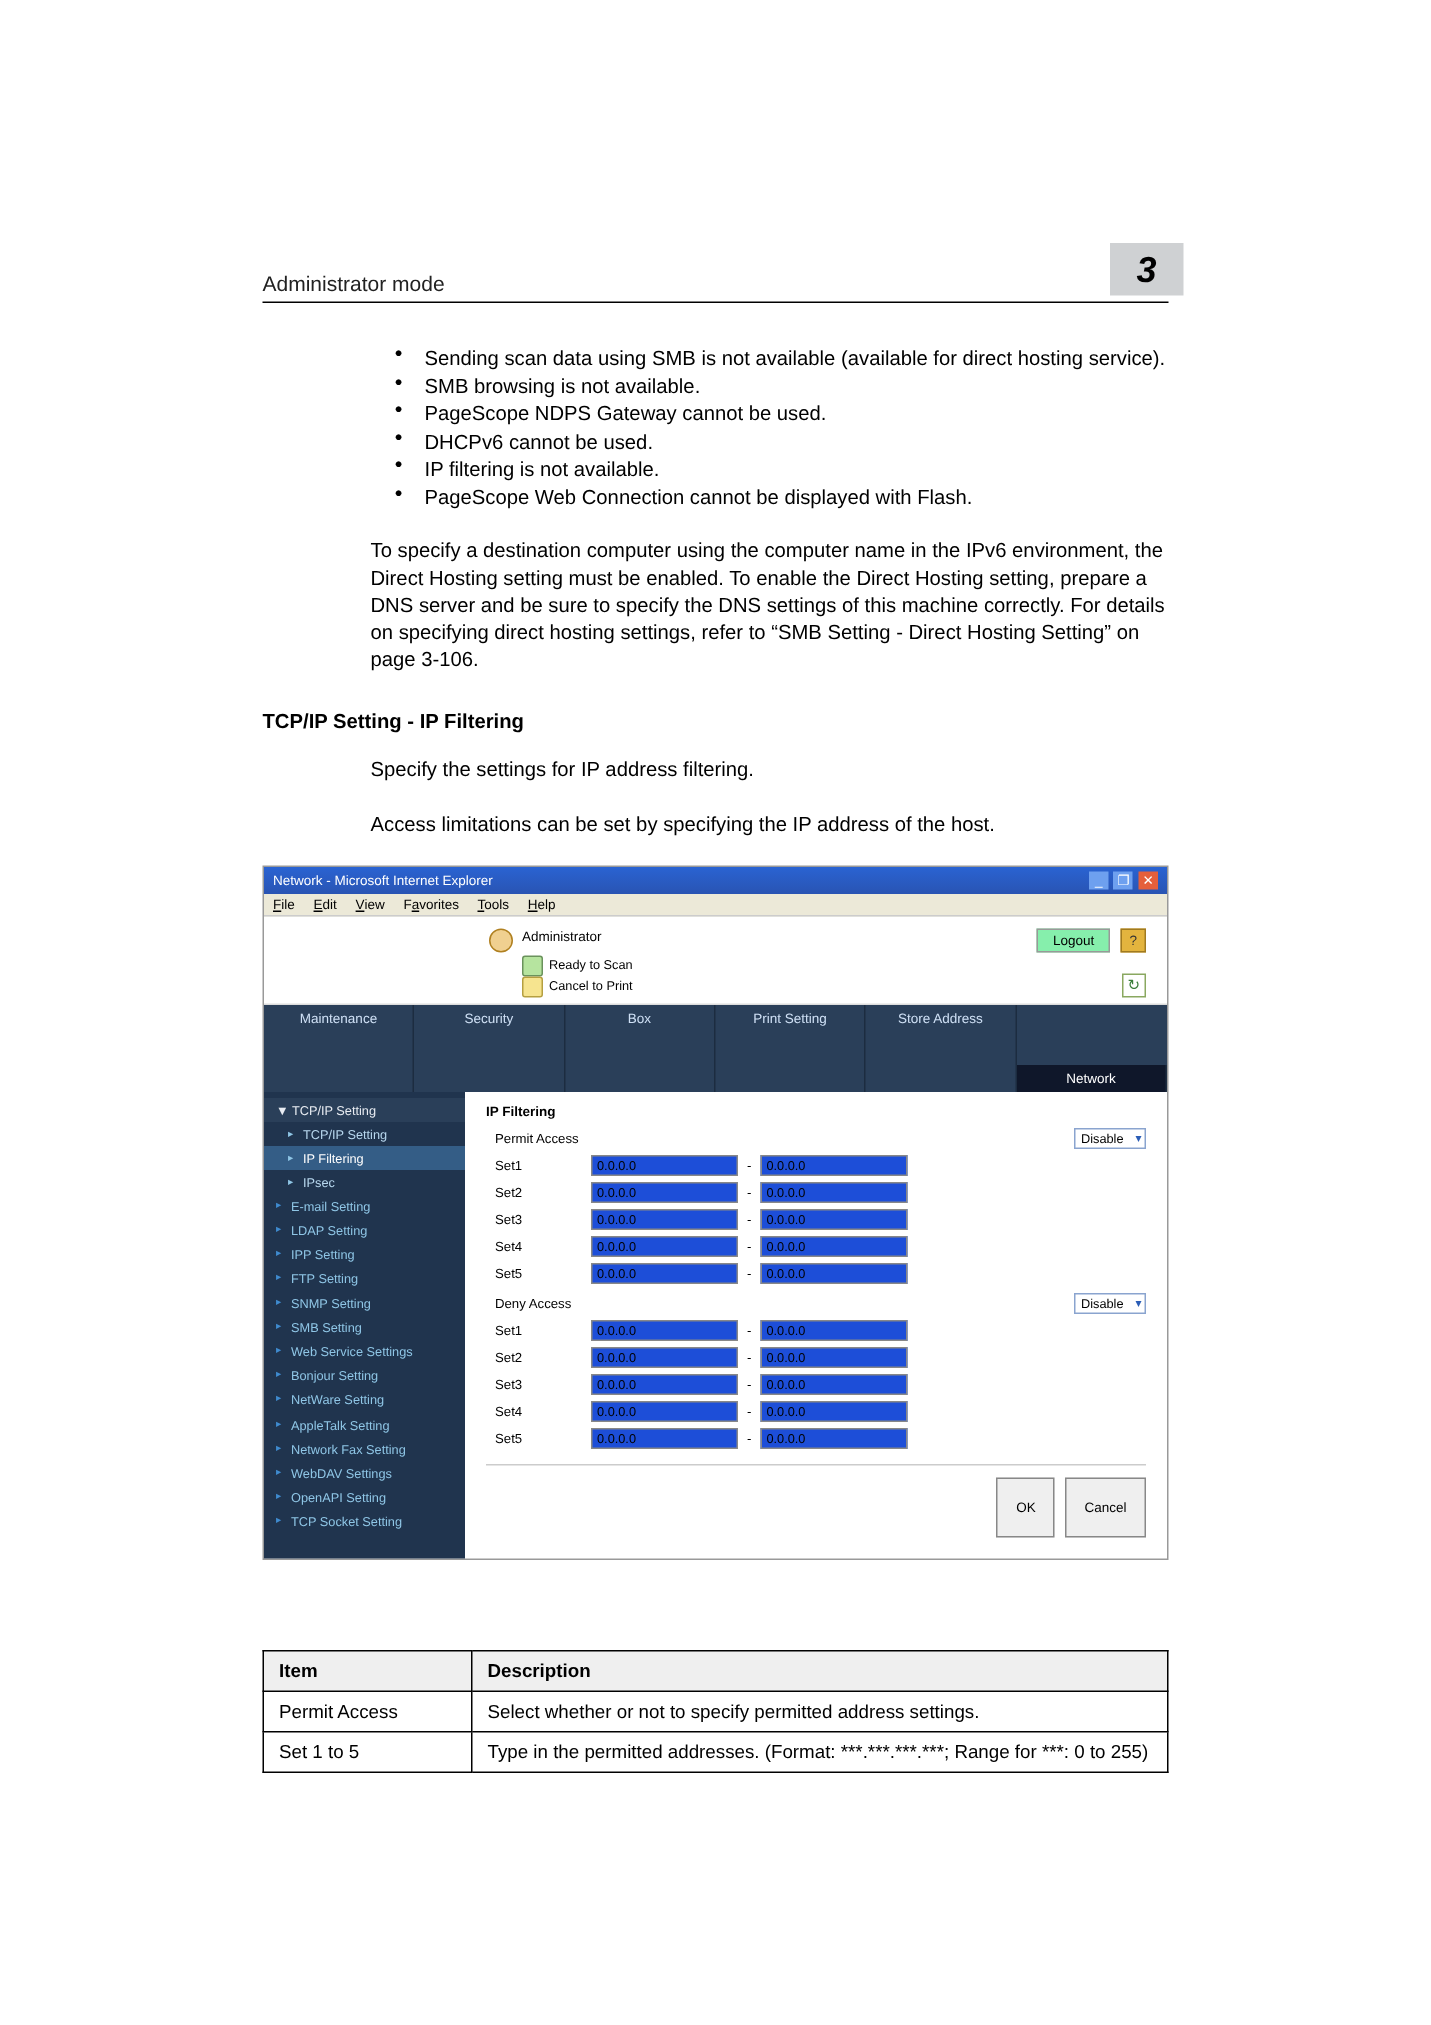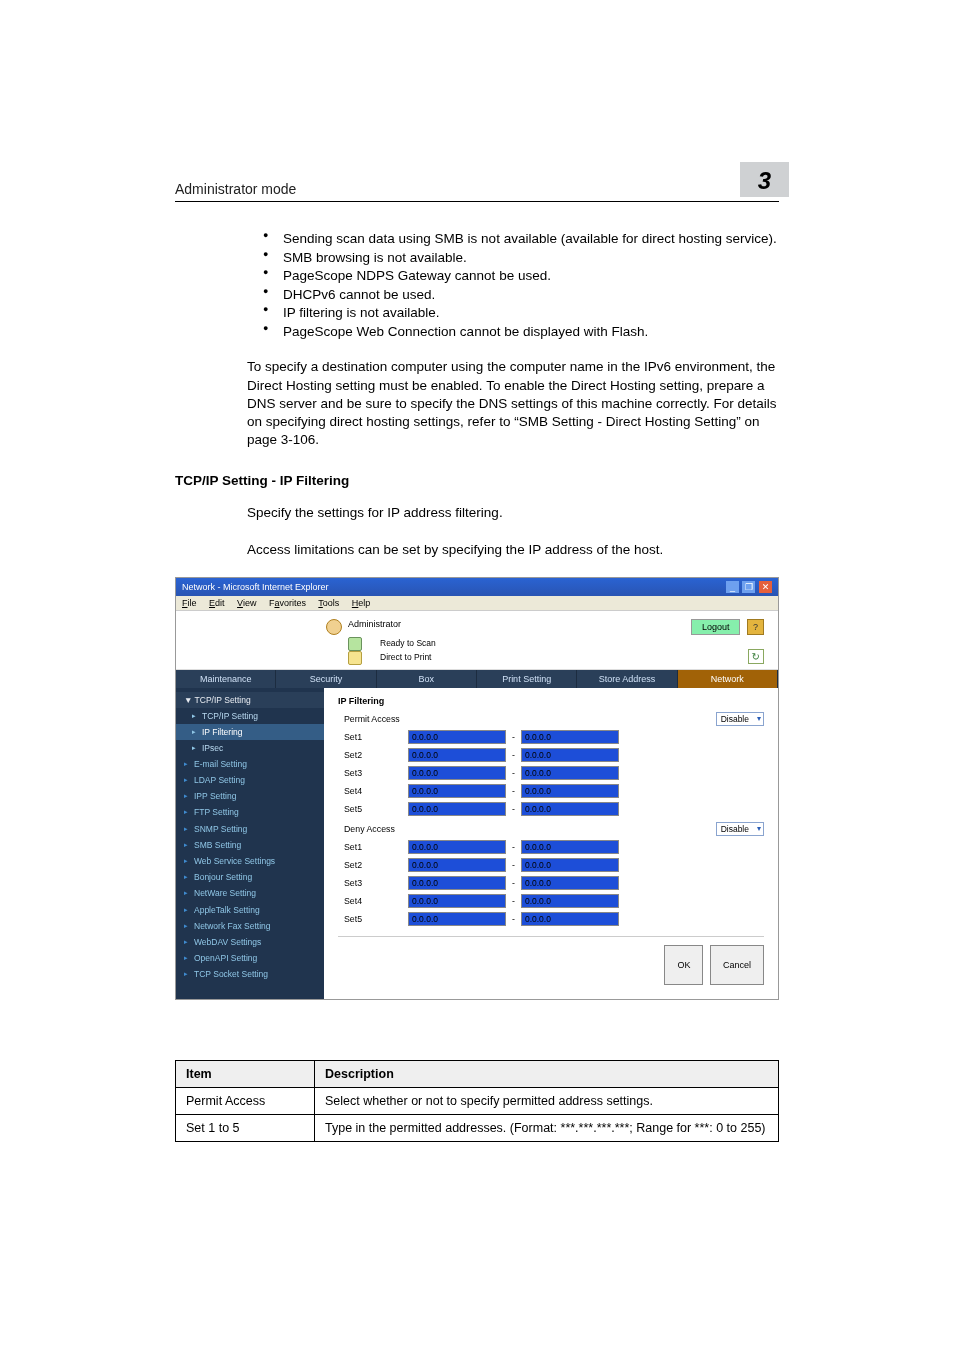--- a/index.html
+++ b/index.html
@@ -142,48 +142,49 @@
     color: #3b7e3b;
     padding: 1px 3px;
     font-size: 10px;
     display: inline-block;
     margin-top: 14px;
   }
   .ss-status {
     font-size: 8.5px;
     line-height: 1.4;
   }
-  .ss-status .st-row { display:flex; align-items:center; gap:18px;}
+  .ss-status .st-row { display:flex; align-items:center; gap:4px;}
   .st-ic {
     width:12px;height:12px;background:#b6e49f;border:1px solid #6a925c;border-radius:2px;
   }
   .st-ic2 {
     width:12px;height:12px;background:#f6e48f;border:1px solid #b59f40;border-radius:2px;
   }
   .ss-tabs {
     display: flex;
     background: #2a3f59;
     font-size: 9px;
   }
   .ss-tab {
     flex: 1;
     text-align: center;
     padding: 4px 2px;
     color: #cfe0f5;
     border-right: 1px solid #1c2c40;
   }
   .ss-tab.active {
-    background: #a16207;
+    background: #0f172a;
     color: #fff;
+    margin-top: 40px;
   }
   .ss-body {
     display: flex;
   }
   .ss-side {
-    width: 148px;
+    width: 134px;
     background: #20344e;
     padding: 4px 0 6px 0;
   }
   .ss-side .grp {
     background: #2a3f59;
     color: #e8ecf2;
     padding: 3px 8px;
     font-size: 8.5px;
   }
   .ss-side .item {
@@ -359,21 +360,21 @@
         <span class="ss-admin-ic"></span>
         <div>
           <div>Administrator</div>
           <div class="ss-status" style="margin-top:8px;">
             <div class="st-row">
                 <span class="st-ic"></span>
                 <span>Ready to Scan</span>
               </div>
             <div class="st-row">
                 <span class="st-ic2"></span>
-                <span>Direct to Print</span>
+                <span>Cancel to Print</span>
               </div>
           </div>
         </div>
       </div>
       <div class="ss-topbar-right">
         <span class="logout-btn">Logout</span>
         <span class="help-btn">?</span>
         <div><span class="refresh-btn">↻</span></div>
       </div>
     </div>

